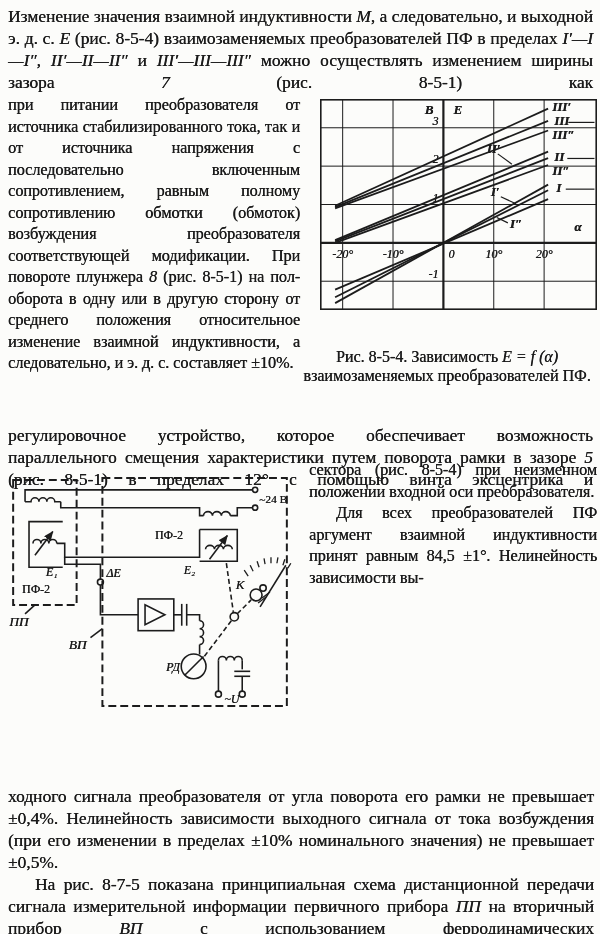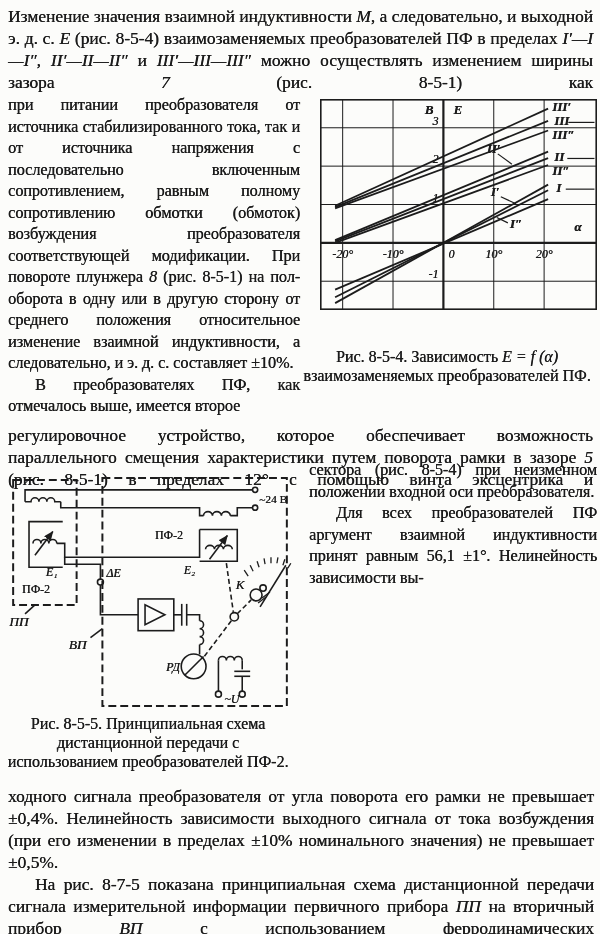--- a/index.html
+++ b/index.html
@@ -22,21 +22,20 @@
 </style>
 </head>
 <body>
 
 <div class="page">
 
   <div class="blk jlast" id="intro" style="left:8px; top:5px; width:585px;"><span>Изменение значения взаимной индуктивности </span><span class="it">М</span><span>, а следовательно, и выходной э. д. с. </span><span class="it">Е</span><span> (рис. 8-5-4) взаимозаменяемых преобразователей ПФ в пределах </span><span class="it">I′—I—I″, II′—II—II″</span><span> и </span><span class="it">III′—III—III″</span><span> можно осуществлять изменением ширины зазора </span><span class="it">7</span><span> (рис. 8-5-1) как</span></div>
 
   <div class="blk col" style="left:8px; top:94px; width:292px;">
     <p class="noind"><span>при питании преобразователя от источника стабилизированного тока, так и от источника напряжения с последовательно включенным сопротивлением, равным полному сопротивлению обмотки (обмоток) возбуждения преобразователя соответствующей модификации. При повороте плунжера </span><span class="it">8</span><span> (рис. 8-5-1) на пол-оборота в одну или в другую сторону от среднего положения относительное изменение взаимной индуктивности, а следовательно, и э. д. с. составляет ±10%.</span></p>
-    <p class="indent"><span>В преобразователях ПФ, как отмечалось выше, имеется второе</span></p>
   </div>
 
   <figure style="left:301px; top:99px; width:298px;">
     <svg id="chart-svg" width="277" height="211" viewBox="0 0 277 211" style="margin-left:19px;">
         <line x1="22.663636363636364" y1="0" x2="22.663636363636364" y2="211" stroke="#1c1c1c" stroke-width="1"></line>
         <line x1="73.02727272727272" y1="0" x2="73.02727272727272" y2="211" stroke="#1c1c1c" stroke-width="1"></line>
         <line x1="123.39090909090909" y1="0" x2="123.39090909090909" y2="211" stroke="#1c1c1c" stroke-width="2.2"></line>
         <line x1="173.75454545454548" y1="0" x2="173.75454545454548" y2="211" stroke="#1c1c1c" stroke-width="1"></line>
         <line x1="224.11818181818182" y1="0" x2="224.11818181818182" y2="211" stroke="#1c1c1c" stroke-width="1"></line>
         <line x1="0" y1="28.77272727272727" x2="277" y2="28.77272727272727" stroke="#1c1c1c" stroke-width="1"></line>
@@ -174,26 +173,25 @@
         <text x="151" y="68">ПФ-2</text>
         <text x="41" y="105" font-style="italic">Е₁</text>
         <text x="180" y="103" font-style="italic">Е₂</text>
         <text x="102" y="106" font-style="italic">ΔЕ</text>
         <text x="241" y="118" font-style="italic" font-size="13" text-anchor="end">К</text>
         <text x="176" y="201" font-style="italic" text-anchor="end">РД</text>
         <text x="256" y="31" font-size="11.5">~24 В</text>
         <text x="221" y="233" font-style="italic">~U</text>
       </g>
     </svg>
-    <figcaption class="figcap" style="margin-top:4px; width:288px;"><span>Рис. 8-5-5. Принципиальная схема дистанционной передачи с использованием преобразователей ПФ-2.</span></figcaption>
   </figure>
 
   <div class="blk col" style="left:309px; top:459px; width:288px;">
     <p class="noind"><span>сектора (рис. 8-5-4) при неизменном положении входной оси преобразователя.</span></p>
-    <p class="indent"><span>Для всех преобразователей ПФ аргумент взаимной индуктивности принят равным 56,1 ±1°. Нелинейность зависимости вы-</span></p>
+    <p class="indent"><span>Для всех преобразователей ПФ аргумент взаимной индуктивности принят равным 84,5 ±1°. Нелинейность зависимости вы-</span></p>
   </div>
 
   <div class="blk" style="left:8px; top:785px; width:586px;">
     <p class="noind"><span>ходного сигнала преобразователя от угла поворота его рамки не превышает ±0,4%. Нелинейность зависимости выходного сигнала от тока возбуждения (при его изменении в пределах ±10% номинального значения) не превышает ±0,5%.</span></p>
     <p class="indent jlast"><span>На рис. 8-7-5 показана принципиальная схема дистанционной передачи сигнала измерительной информации первичного прибора </span><span class="it">ПП</span><span> на вторичный прибор </span><span class="it">ВП</span><span> с использованием ферродинамических</span></p>
   </div>
 
 </div>
 
 </body></html>

